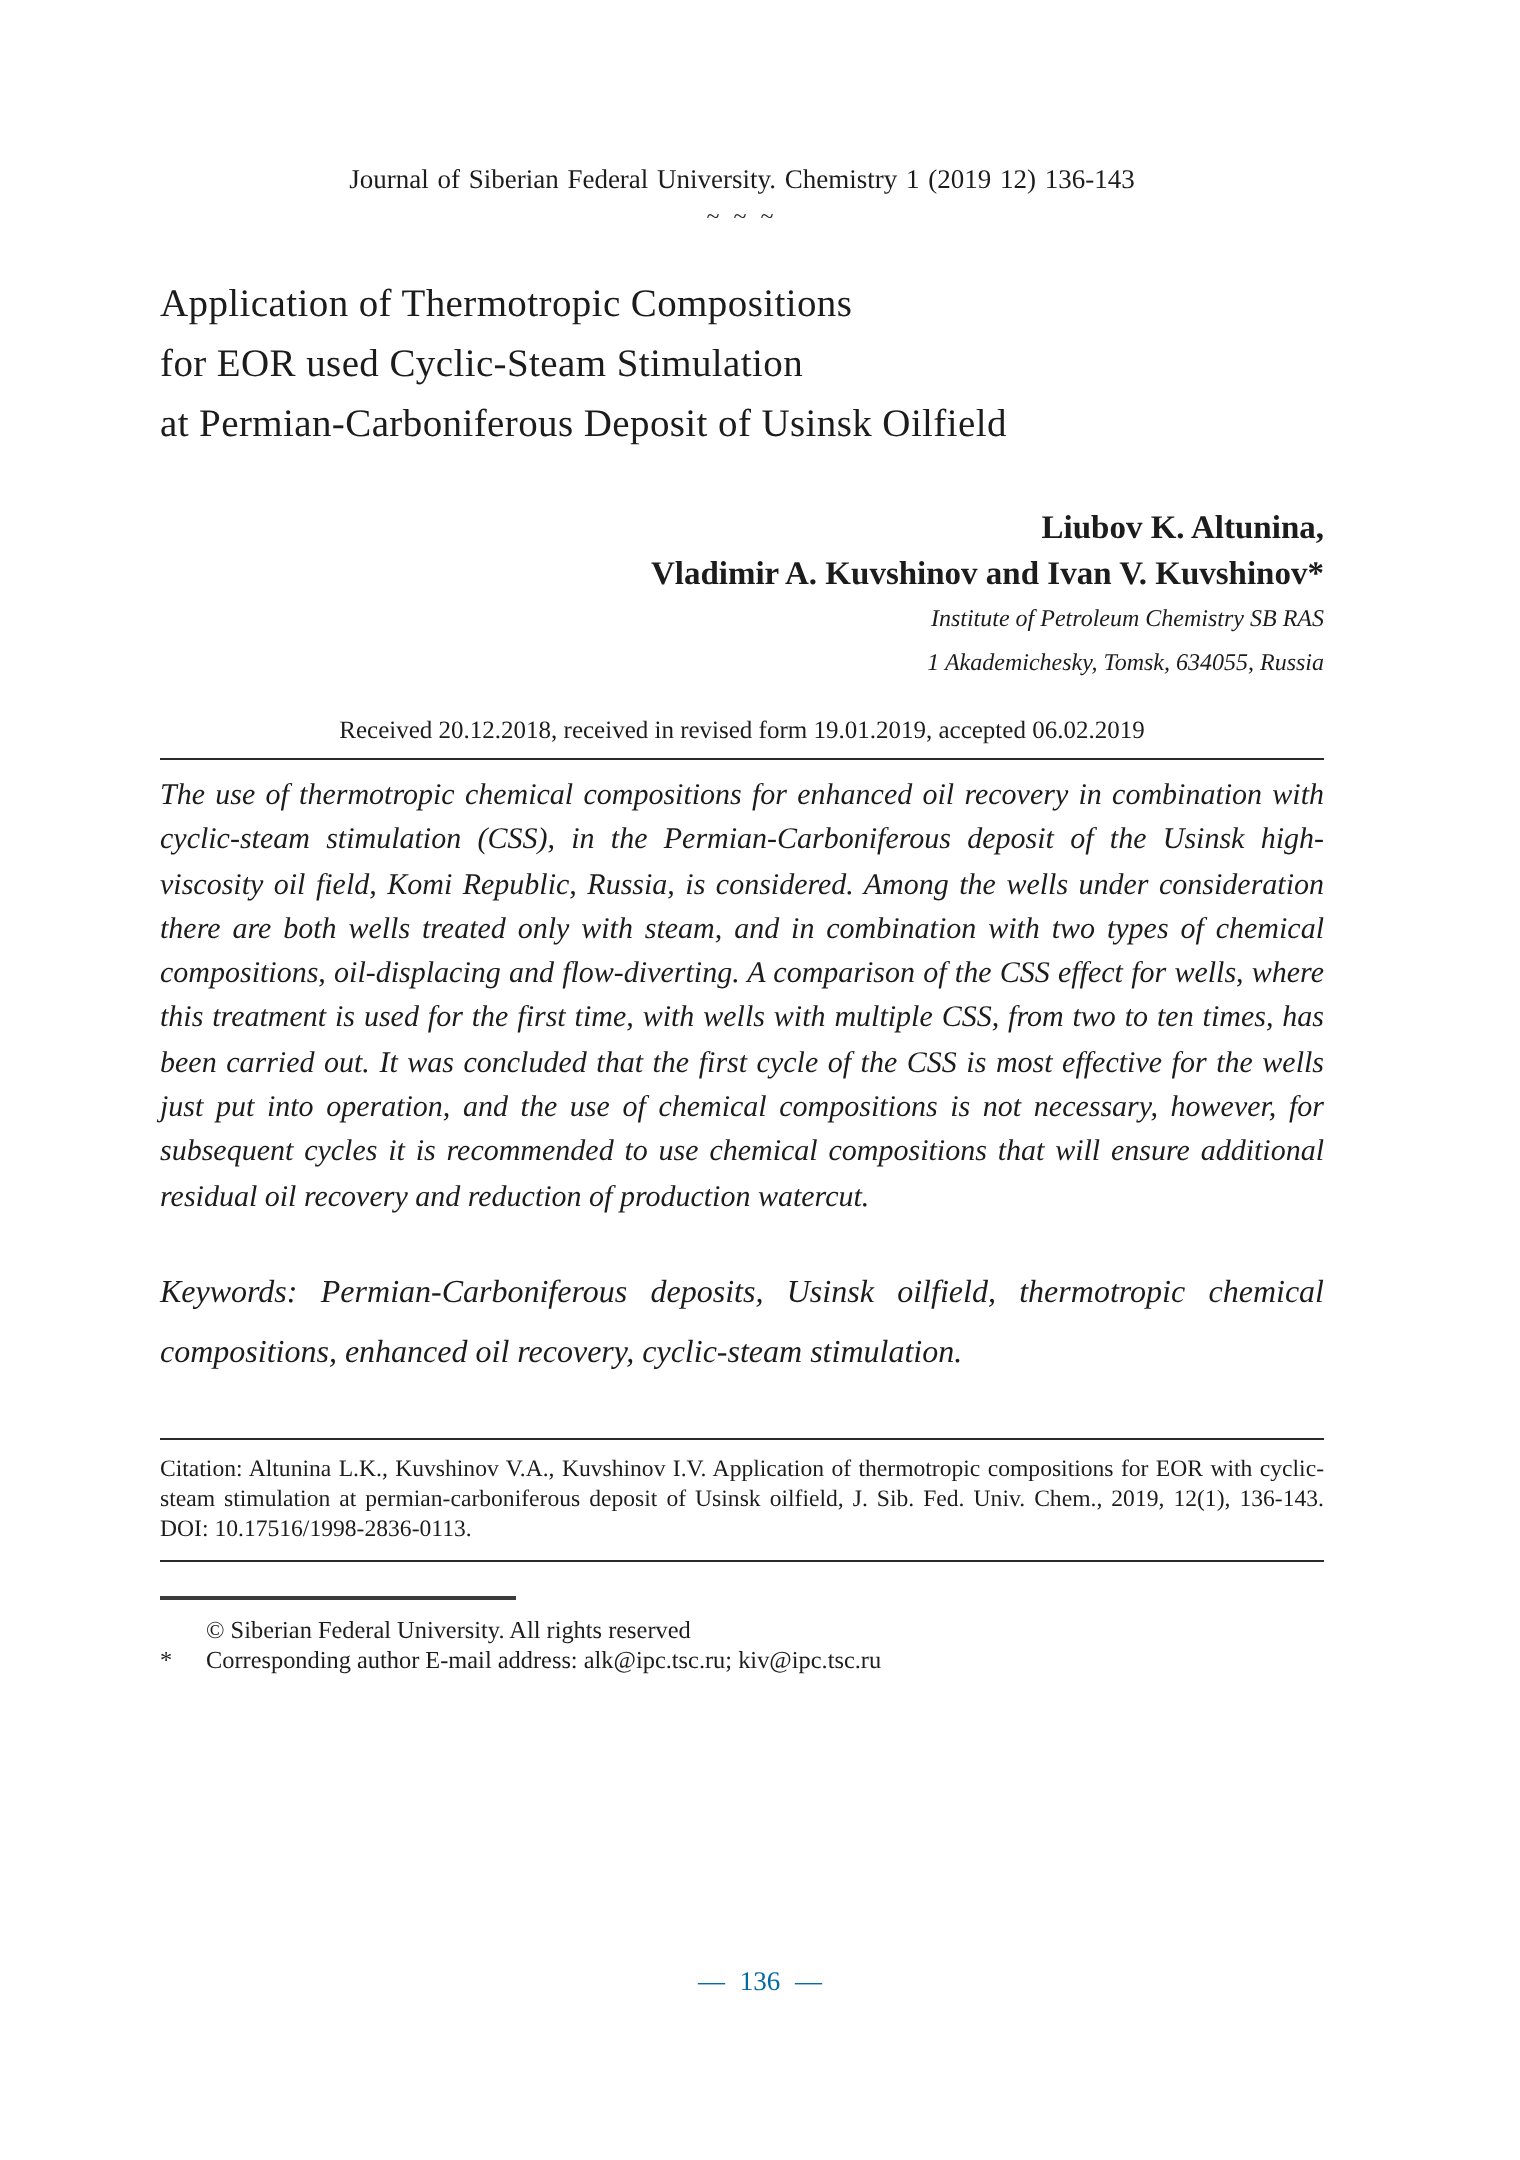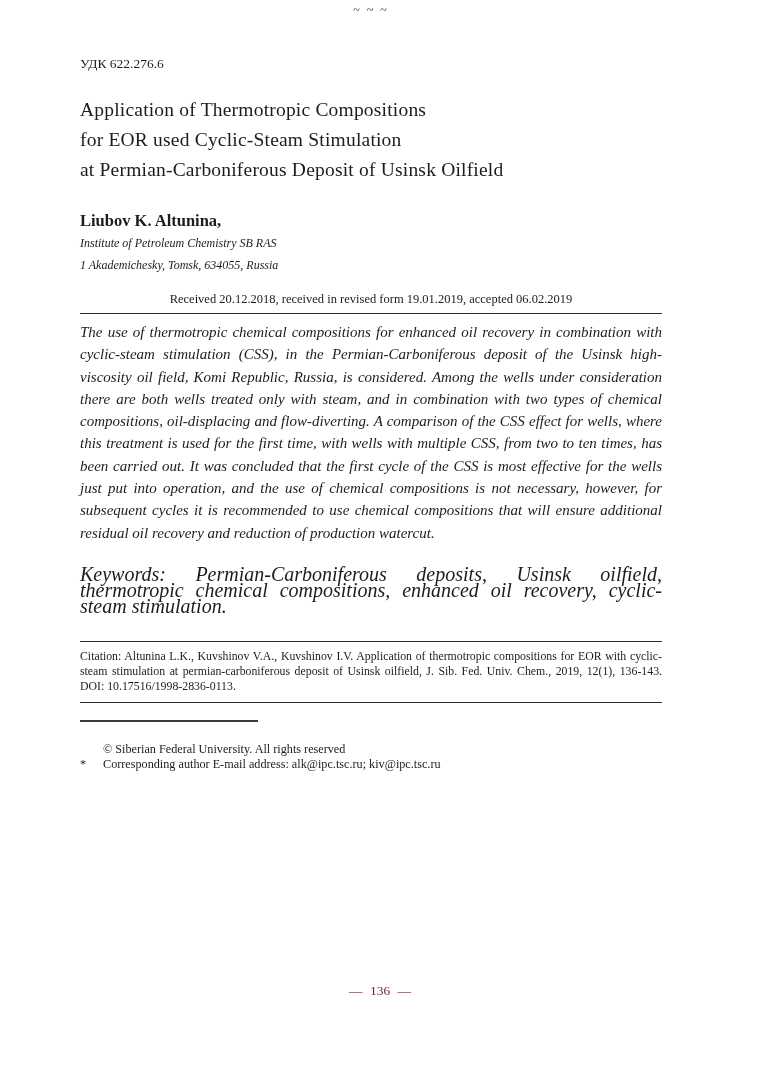--- a/index.html
+++ b/index.html
@@ -45,21 +45,21 @@
   }
   .paper-title {
     margin-top: 22px;
     font-size: 19.5px;
     font-weight: normal;
     line-height: 30px;
     letter-spacing: 0.2px;
   }
   .authors {
     margin-top: 24px;
-    text-align: left;
+    text-align: right;
   }
   .author-line {
     font-size: 16.5px;
     font-weight: bold;
     line-height: 23px;
   }
   .affil-line {
     font-size: 12px;
     font-style: italic;
     line-height: 22px;
@@ -78,40 +78,40 @@
   .rule-top { margin-top: 6px; }
   .abstract {
     margin-top: 7px;
     font-size: 15px;
     font-style: italic;
     line-height: 22.3px;
     text-align: justify;
   }
   .keywords {
     margin-top: 22px;
-    font-size: 20px;
+    font-size: 16px;
     font-style: italic;
-    line-height: 16px;
+    line-height: 30px;
     text-align: justify;
   }
   .citation-rule-top { margin-top: 27px; }
   .citation {
     font-size: 11.8px;
     line-height: 15.2px;
     text-align: justify;
     margin: 7px 0 7px 0;
   }
   .footnote-rule {
     border: none;
     border-top: 2px solid #3a3a3a;
     width: 178px;
     margin: 17px 0 0 0;
   }
   .footnotes {
-    margin-top: 20px;
+    margin-top: 8px;
     font-size: 12.2px;
     line-height: 15.5px;
   }
   .footnote-row {
     display: flex;
     align-items: flex-start;
   }
   .footnote-marker {
     flex: 0 0 23px;
     font-size: 12.2px;
@@ -119,43 +119,44 @@
   .footnote-text {
     flex: 1;
   }
   .page-number {
     position: absolute;
     top: 983px;
     left: 0;
     width: 100%;
     text-align: center;
     font-size: 13.5px;
-    color: #7f1d1d;
+    color: #0369a1;
     word-spacing: 4px;
   }
 </style>
 </head>
 <body>
 
 <div class="page">
   <div class="content">
 
+    <div class="journal-header">Journal of Siberian Federal University. Chemistry 1 (2019 12) 136-143</div>
 
     <div class="tilde-sep">~ ~ ~</div>
 
-    <div class="udc">УДК 622.276.6</div>
 
     <div class="paper-title">
       <div>Application of Thermotropic Compositions</div>
       <div>for EOR used Cyclic-Steam Stimulation</div>
       <div>at Permian-Carboniferous Deposit of Usinsk Oilfield</div>
     </div>
 
     <div class="authors">
       <div class="author-line">Liubov K. Altunina,</div>
+      <div class="author-line">Vladimir A. Kuvshinov and Ivan V. Kuvshinov*</div>
       <div class="affil-line">Institute of Petroleum Chemistry SB RAS</div>
       <div class="affil-line">1 Akademichesky, Tomsk, 634055, Russia</div>
     </div>
 
     <div class="received">Received 20.12.2018, received in revised form 19.01.2019, accepted 06.02.2019</div>
 
     <hr class="rule rule-top">
 
     <div class="abstract">The use of thermotropic chemical compositions for enhanced oil recovery in combination with cyclic-steam stimulation (CSS), in the Permian-Carboniferous deposit of the Usinsk high-viscosity oil field, Komi Republic, Russia, is considered. Among the wells under consideration there are both wells treated only with steam, and in combination with two types of chemical compositions, oil-displacing and flow-diverting. A comparison of the CSS effect for wells, where this treatment is used for the first time, with wells with multiple CSS, from two to ten times, has been carried out. It was concluded that the first cycle of the CSS is most effective for the wells just put into operation, and the use of chemical compositions is not necessary, however, for subsequent cycles it is recommended to use chemical compositions that will ensure additional residual oil recovery and reduction of production watercut.</div>
 

